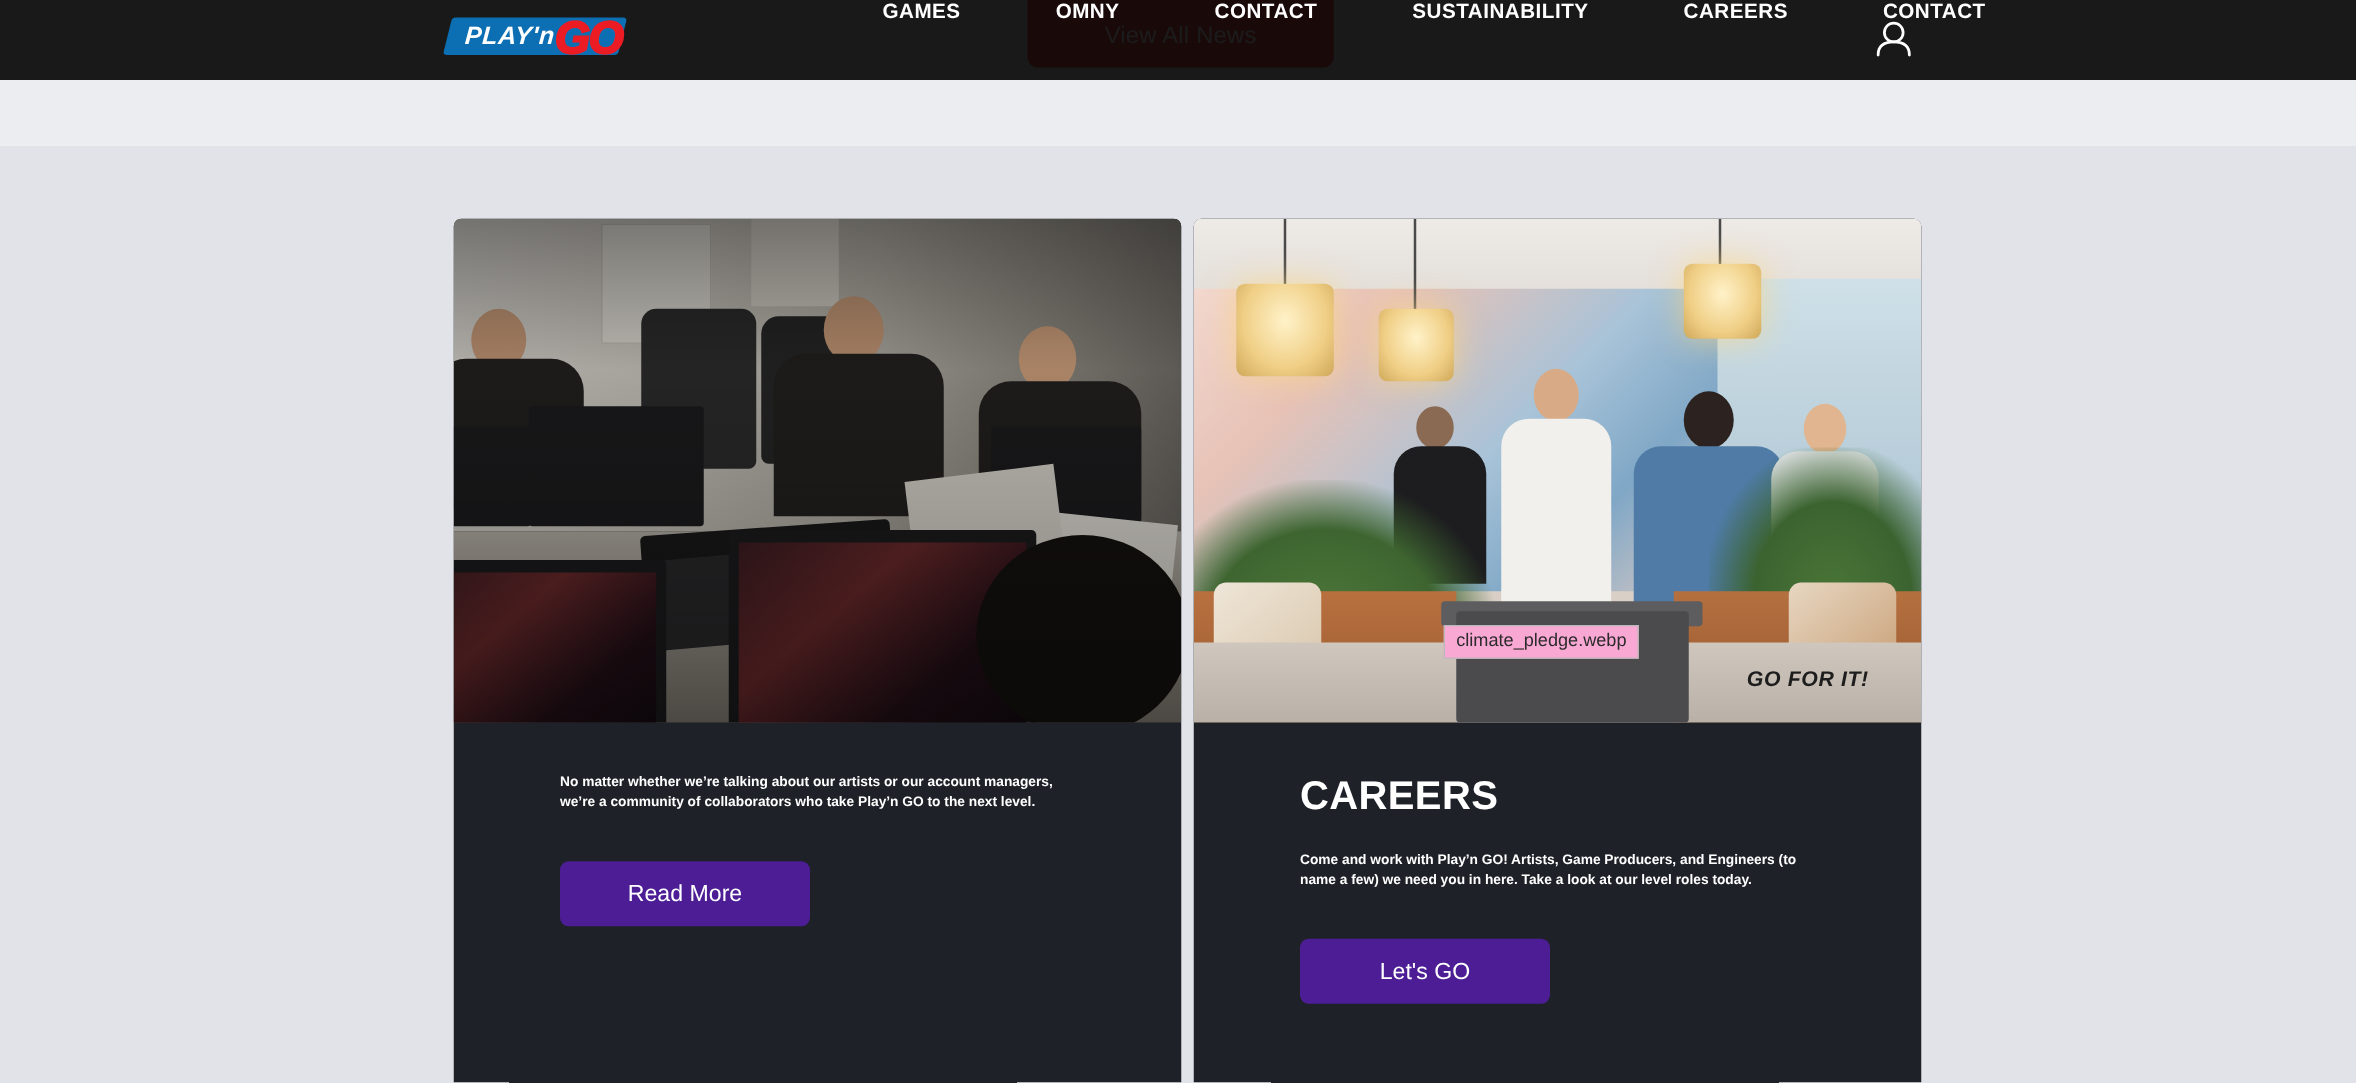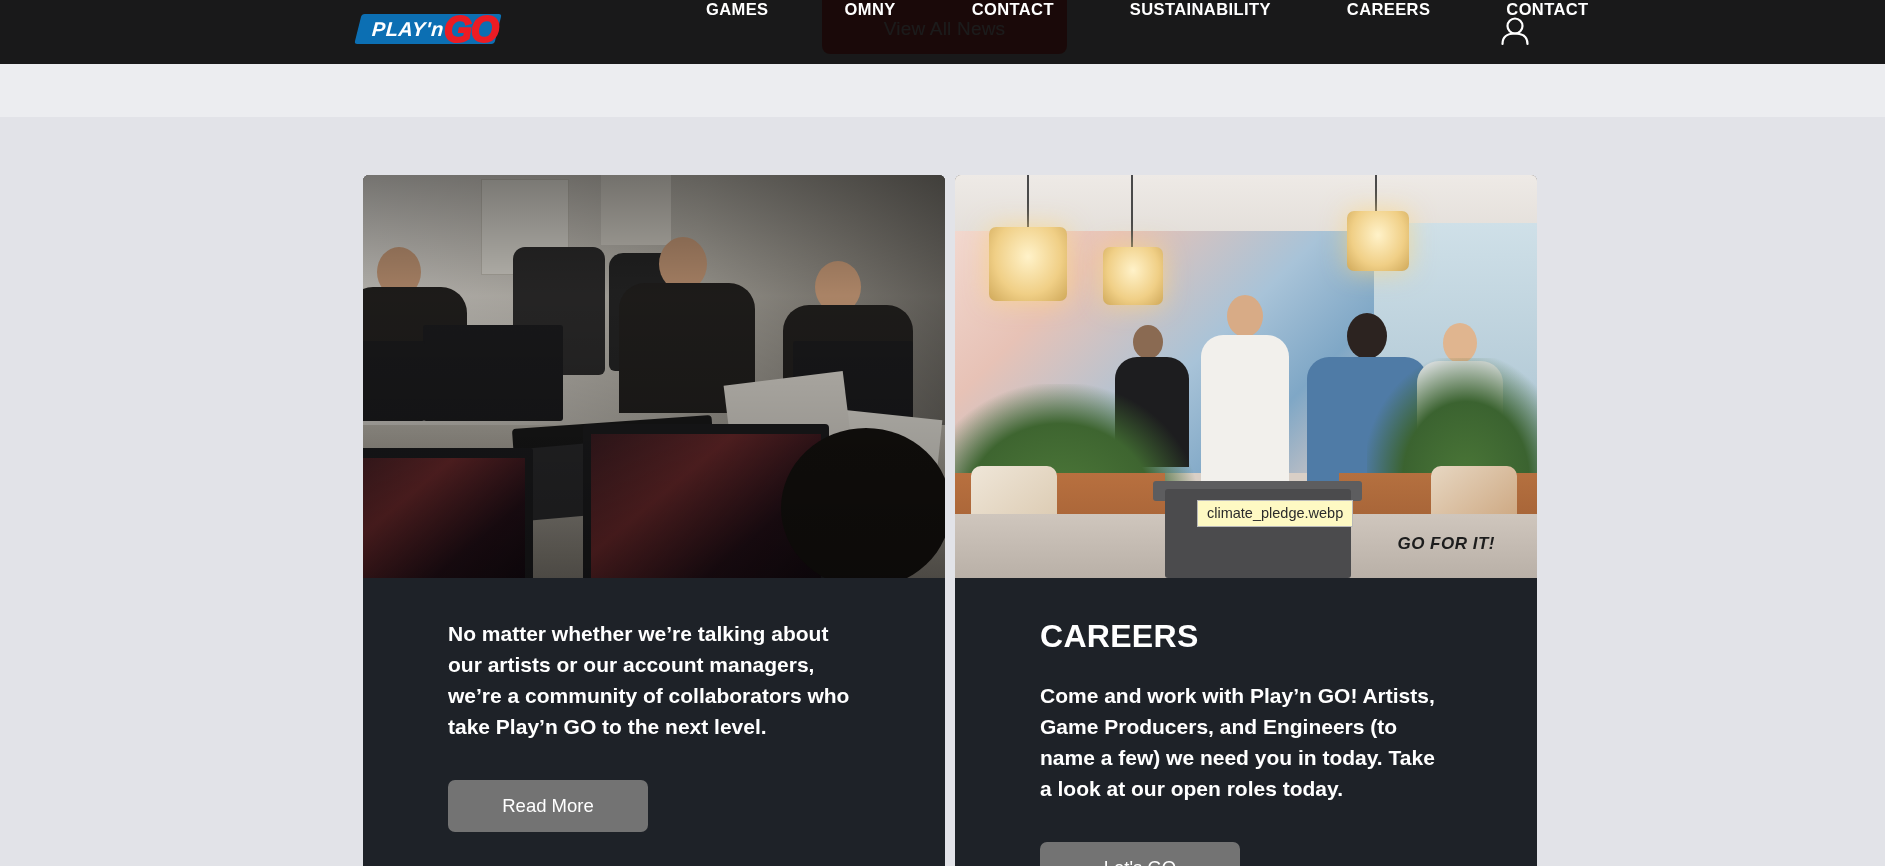--- a/index.html
+++ b/index.html
@@ -145,33 +145,33 @@
   }
   .card-title {
     color: #ffffff;
     font-size: 32px;
     font-weight: bold;
     letter-spacing: .3px;
     margin-bottom: 25px;
   }
   .card-text {
     color: #ffffff;
-    font-size: 21px;
+    font-size: 11px;
     font-weight: bold;
     line-height: 1.48;
     margin-bottom: 38px;
   }
   .card-btn {
     display: inline-flex;
     align-items: center;
     justify-content: center;
     height: 52px;
     padding: 0 34px;
     min-width: 200px;
-    background: #737373;
+    background: #4c1d95;
     color: #ffffff;
     font-size: 18.5px;
     border: none;
     border-radius: 7px;
     cursor: pointer;
     font-family: "Liberation Sans", sans-serif;
   }
 
   
   .photo-office {
@@ -319,22 +319,22 @@
     color: #1d1d1d;
     font-size: 17px;
     font-weight: bold;
     font-style: italic;
     letter-spacing: .5px;
   }
 
   
   .tooltip {
     position: absolute;
-    left: 1197px; top: 500px;
-    background: #fef9c3;
+    left: 1155px; top: 500px;
+    background: #f9a8d4;
     border: 1px solid #b9b9b9;
     padding: 4px 9px 5px 9px;
     font-size: 14.5px;
     color: #2b2b2b;
     z-index: 40;
     white-space: nowrap;
   }
 </style>
 </head>
 <body>
@@ -453,19 +453,19 @@
         <div class="pl-pillow" style="right:20px;background:linear-gradient(140deg,#e7d7c2,#c9a077);"></div>
         <div class="pl-floor"></div>
         <div class="pl-table-top"></div>
         <div class="pl-table"></div>
         <div class="pl-goforit">GO FOR IT!</div>
       </div>
     </div>
 
     <div class="card-body">
       <div class="card-title">CAREERS</div>
-      <div class="card-text">Come and work with Play’n GO! Artists, Game Producers, and Engineers (to name a few) we need you in today. Take a look at our open roles today.</div>
+      <div class="card-text">Come and work with Play’n GO! Artists, Game Producers, and Engineers (to name a few) we need you in here. Take a look at our level roles today.</div>
       <button class="card-btn">Let's GO</button>
     </div>
   </div>
 </div>
 
 <div class="tooltip">climate_pledge.webp</div>
 
 </body></html>

